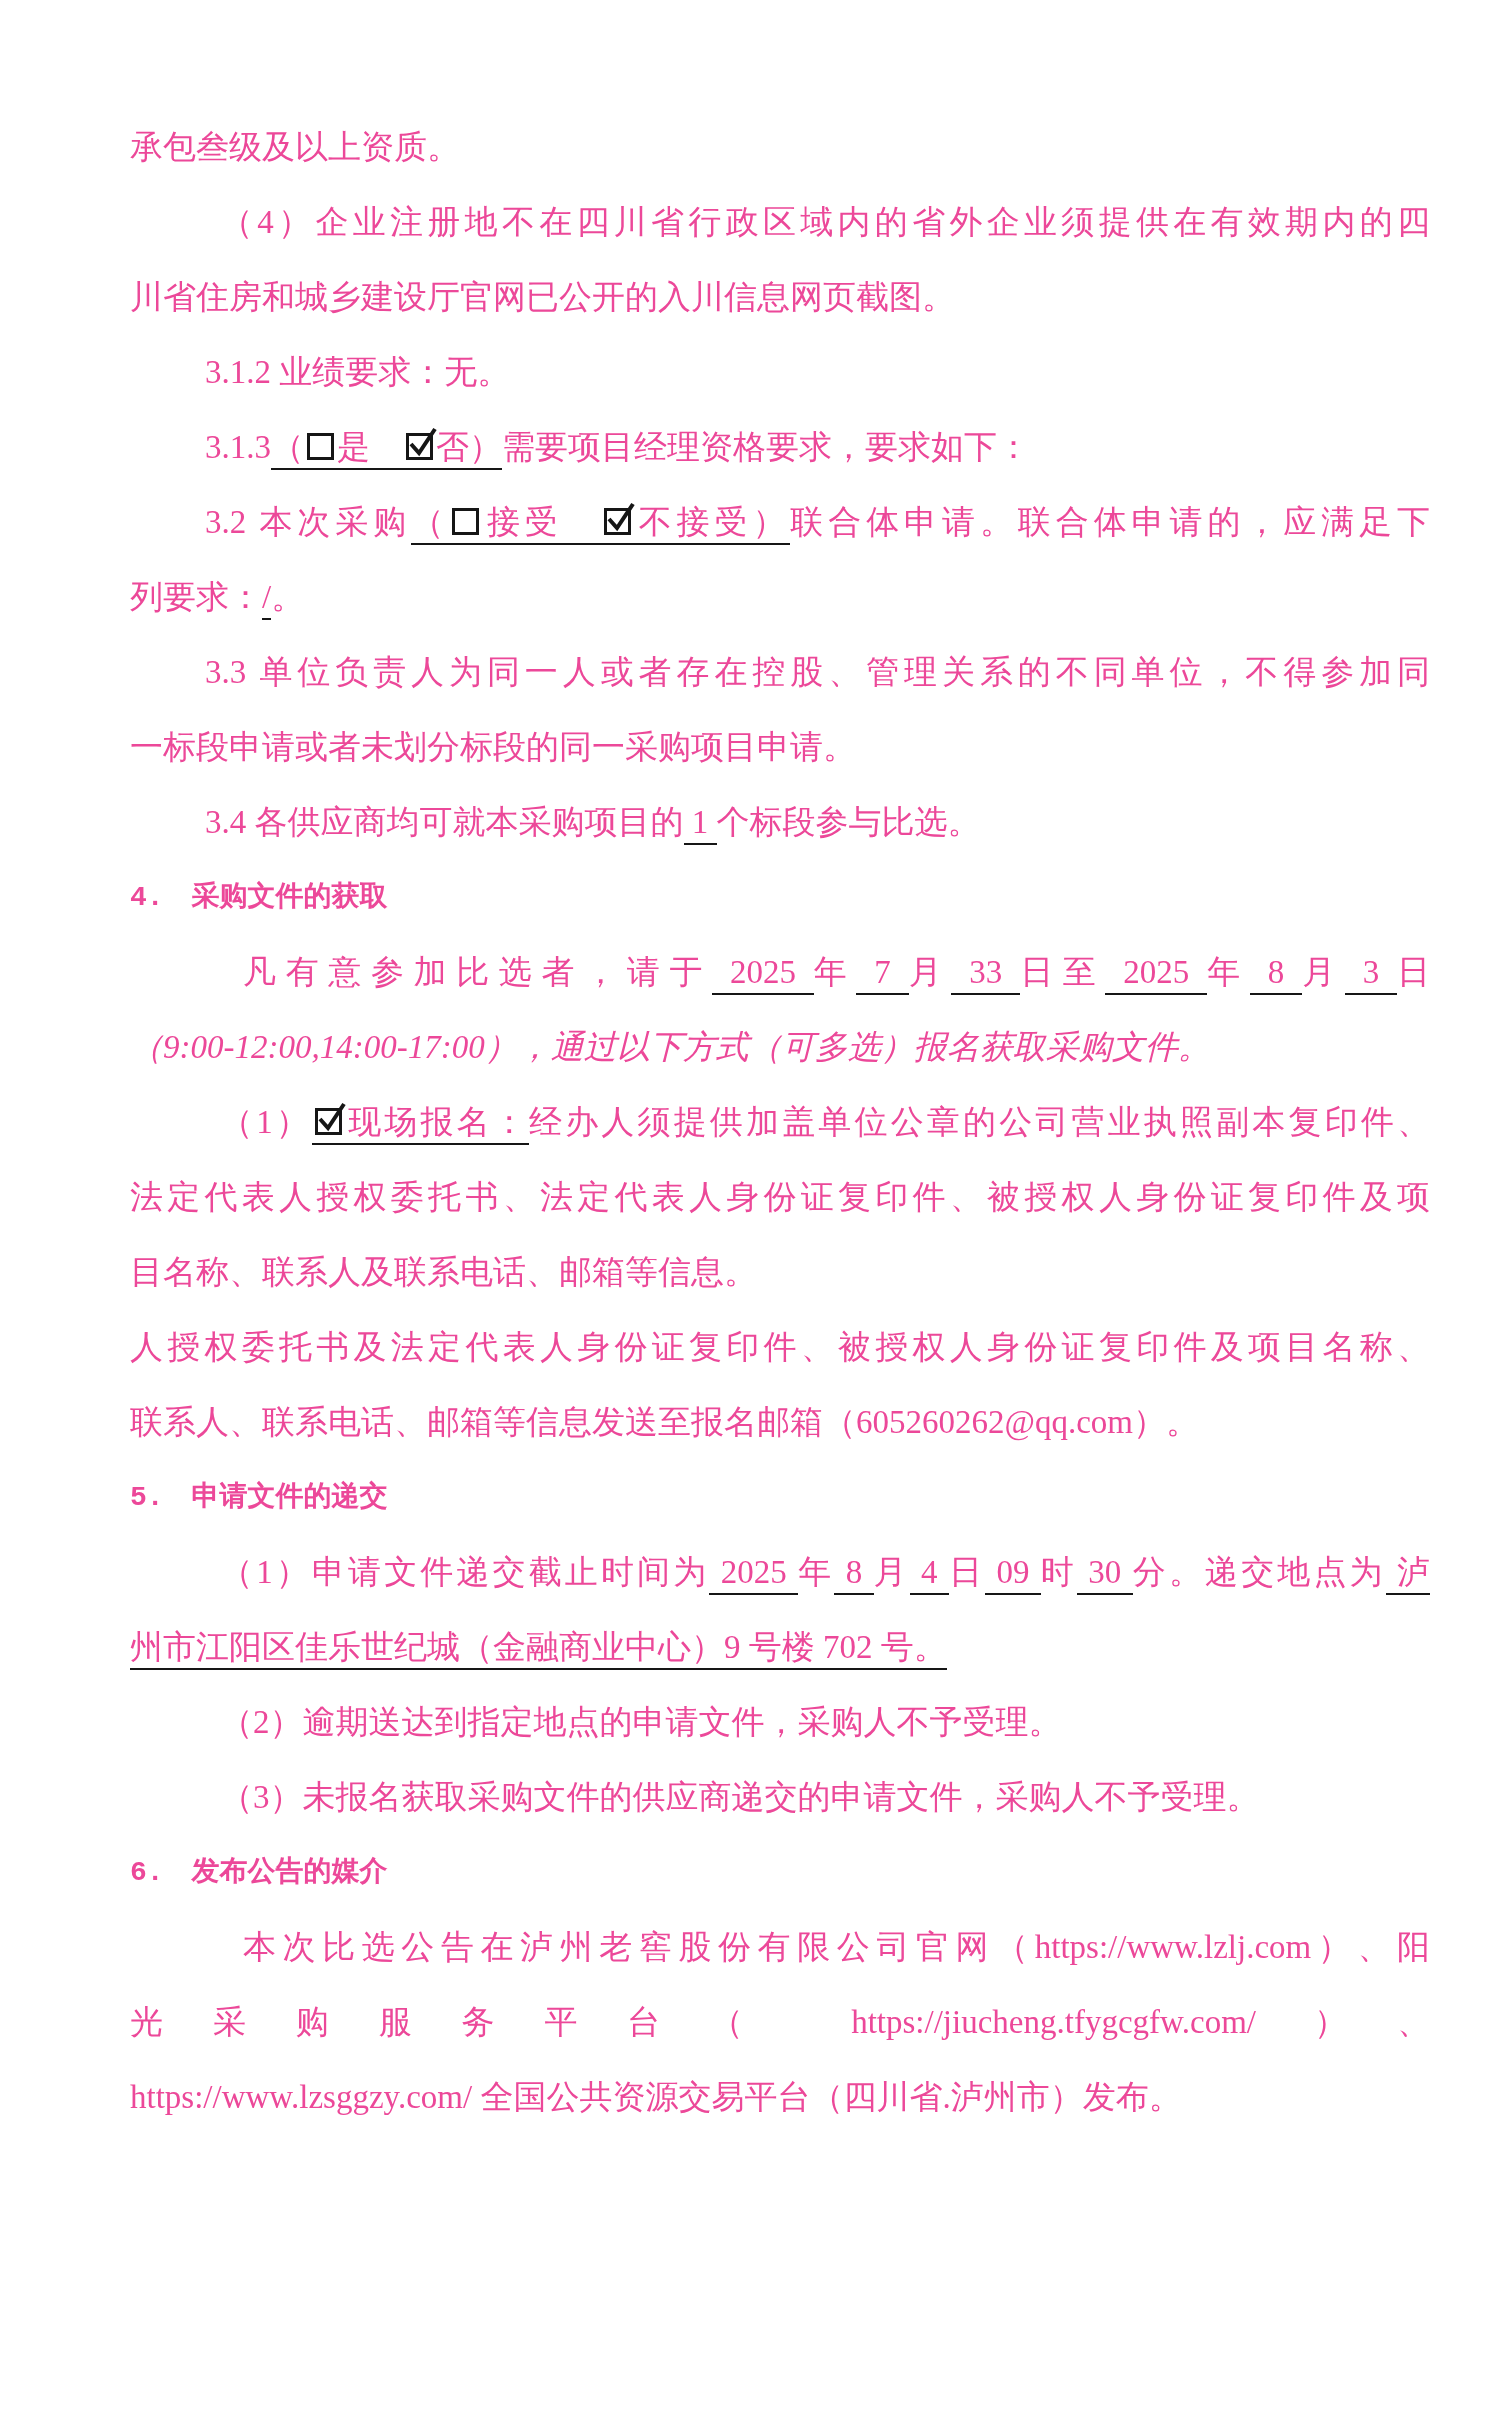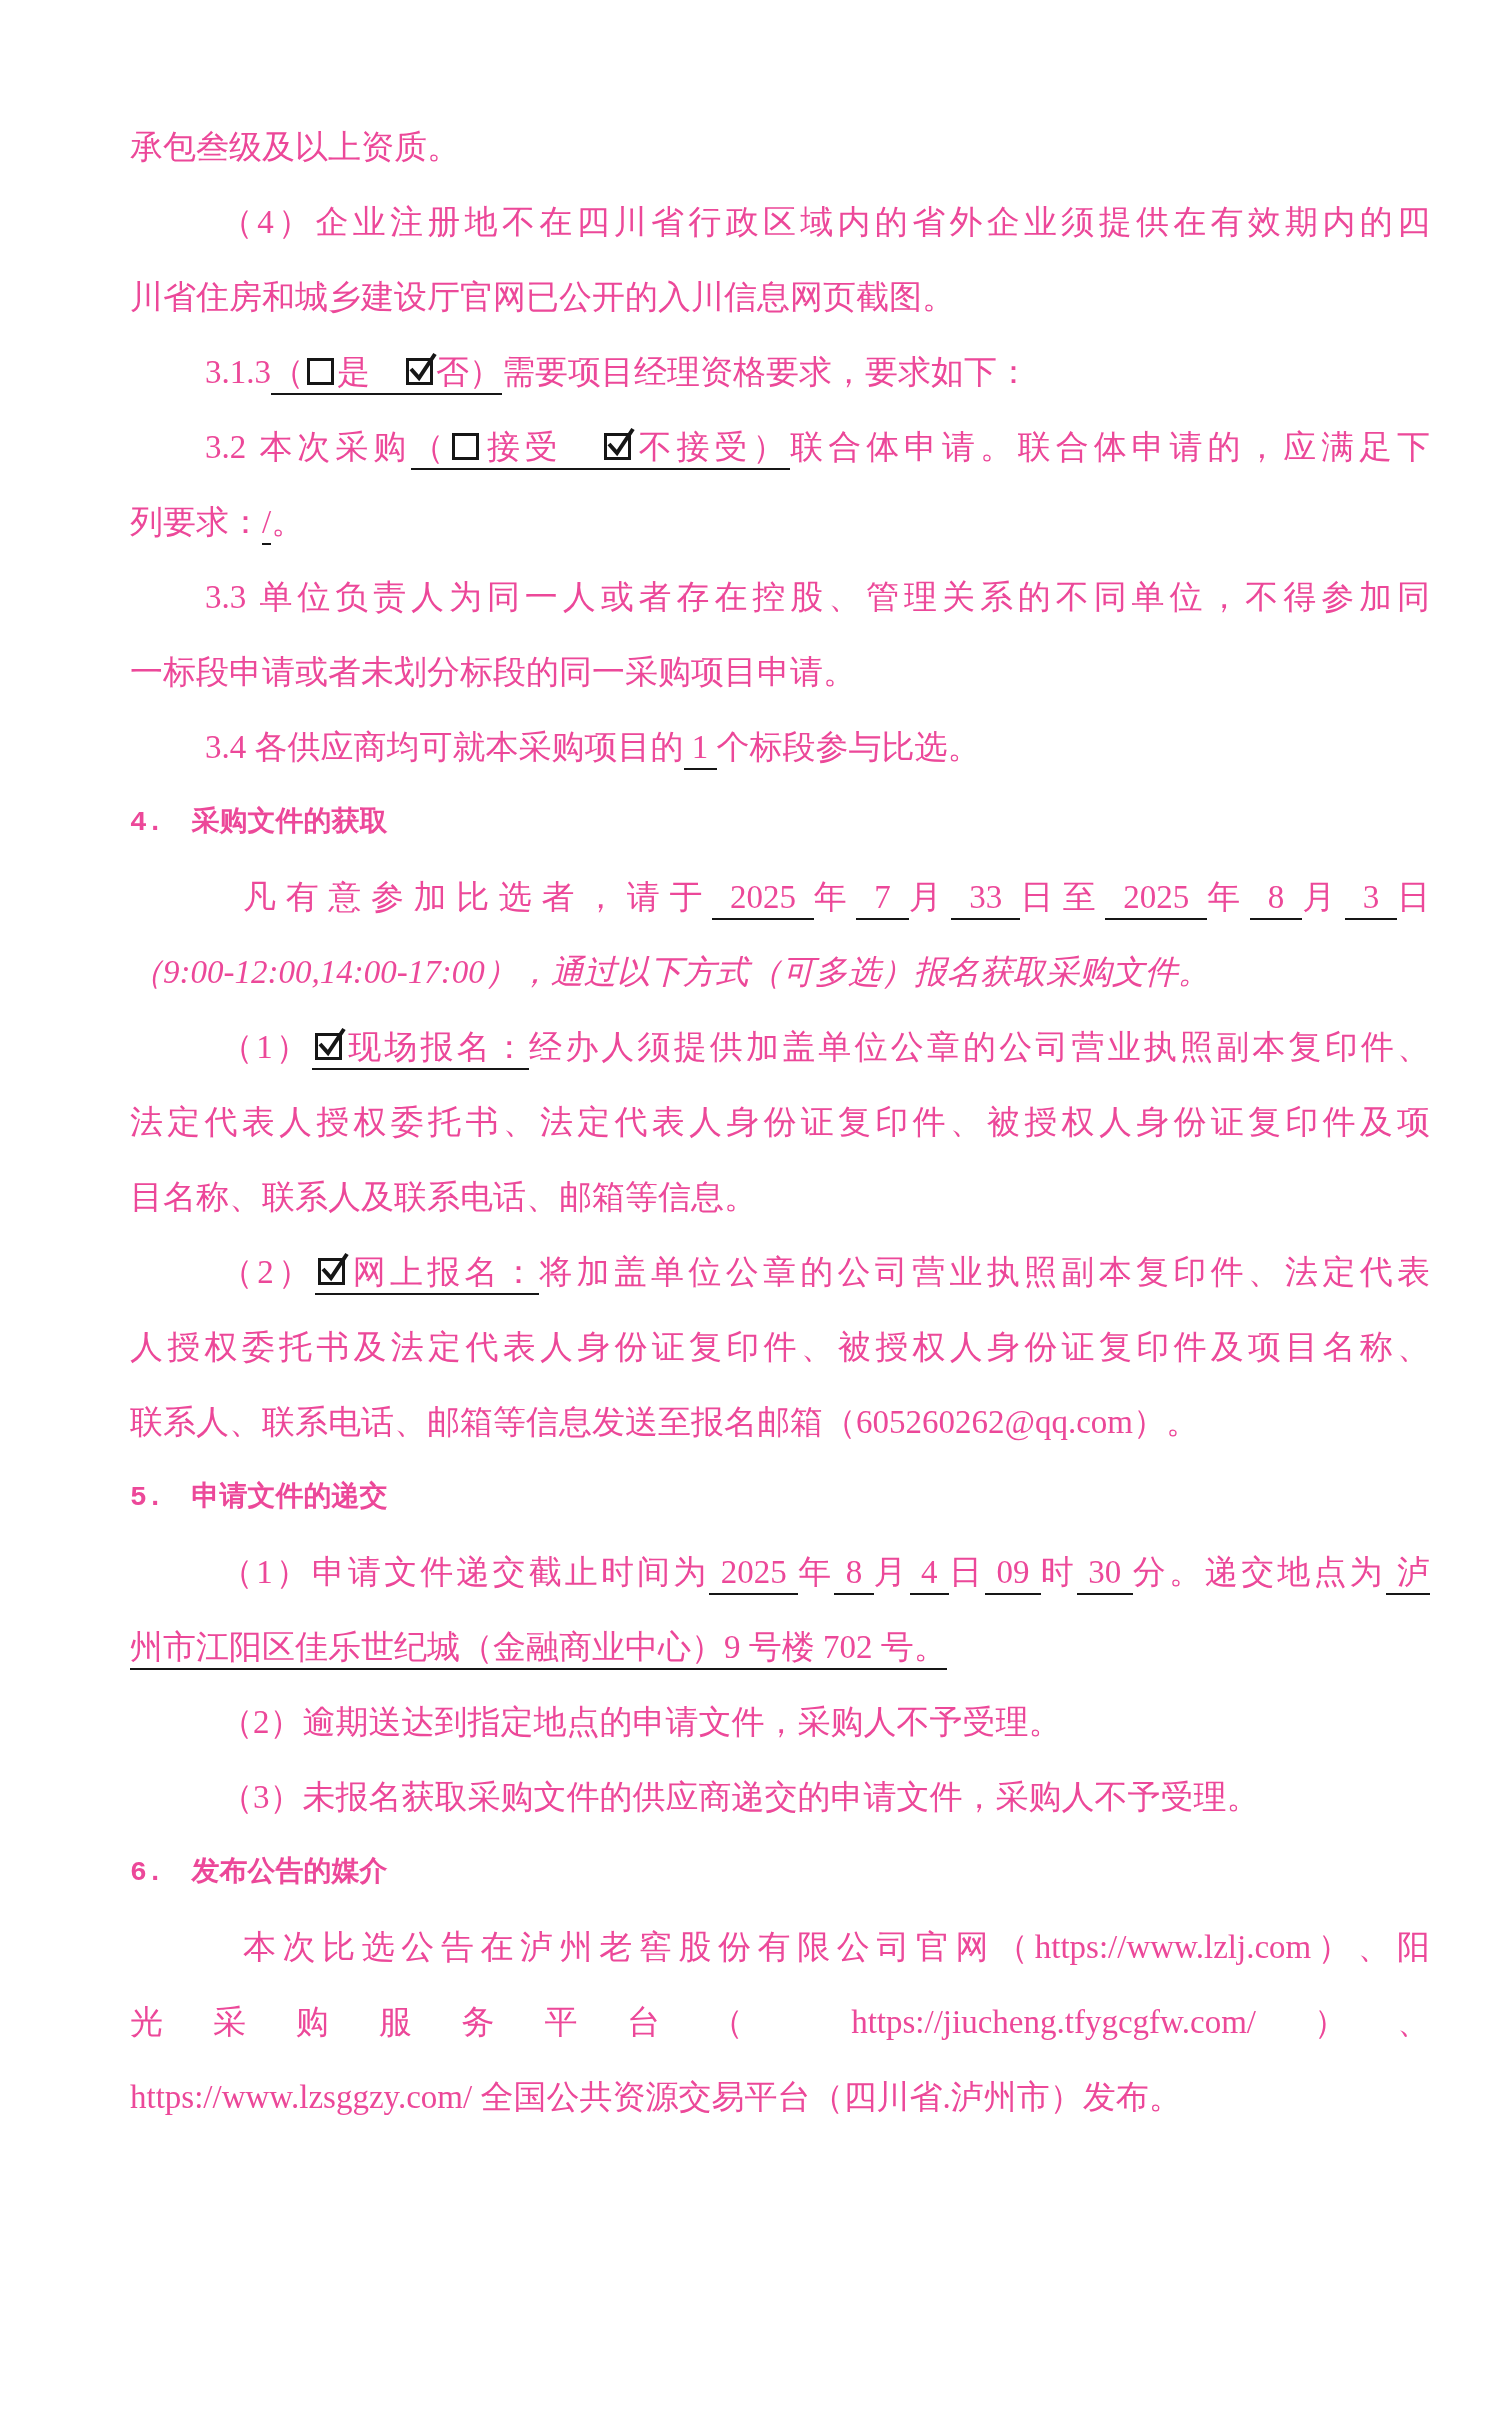--- a/index.html
+++ b/index.html
@@ -54,41 +54,39 @@
     overflow: visible;
   }
 </style>
 </head>
 <body>
 
 <div class="page">
     <div class="line" style="padding-left: 0px;"><span>承包叁级及以上资质。</span></div>
     <div class="line justify" style="padding-left: 90px;"><span>（4）企业注册地不在四川省行政区域内的省外企业须提供在有效期内的四</span></div>
     <div class="line" style="padding-left: 0px;"><span>川省住房和城乡建设厅官网已公开的入川信息网页截图。</span></div>
+    <div class="line" style="padding-left: 75px;"><span>3.1.2 业绩要求：无。</span></div>
     <div class="line" style="padding-left: 75px;"><span>3.1.3</span><span class="u">（<span class="cb"></span>是　<span class="cb checked"><svg viewBox="0 0 30 32">
             <path d="M4 18 L12 27 L28 3" fill="none" stroke="#161616" stroke-width="4"></path>
           </svg></span>否）</span><span>需要项目经理资格要求，要求如下：</span></div>
     <div class="line justify" style="padding-left: 75px;"><span>3.2 本次采购</span><span class="u">（<span class="cb"></span>接受　<span class="cb checked"><svg viewBox="0 0 30 32">
             <path d="M4 18 L12 27 L28 3" fill="none" stroke="#161616" stroke-width="4"></path>
           </svg></span>不接受）</span><span>联合体申请。联合体申请的，应满足下</span></div>
     <div class="line" style="padding-left: 0px;"><span>列要求：</span><span class="u">/</span><span>。</span></div>
     <div class="line justify" style="padding-left: 75px;"><span>3.3 单位负责人为同一人或者存在控股、管理关系的不同单位，不得参加同</span></div>
     <div class="line" style="padding-left: 0px;"><span>一标段申请或者未划分标段的同一采购项目申请。</span></div>
     <div class="line" style="padding-left: 75px;"><span>3.4 各供应商均可就本采购项目的</span><span class="u"> 1 </span><span>个标段参与比选。</span></div>
     <div class="line heading" style="padding-left: 0px;"><span>4.　采购文件的获取</span></div>
     <div class="line justify" style="padding-left: 113px;"><span>凡有意参加比选者，请于</span><span class="u"> 2025 </span><span>年</span><span class="u"> 7 </span><span>月</span><span class="u"> 33 </span><span>日至</span><span class="u"> 2025 </span><span>年</span><span class="u"> 8 </span><span>月</span><span class="u"> 3 </span><span>日</span></div>
     <div class="line" style="padding-left: 0px; font-style: italic;"><span>（9:00-12:00,14:00-17:00），通过以下方式（可多选）报名获取采购文件。</span></div>
     <div class="line justify" style="padding-left: 90px;"><span>（1）</span><span class="u"><span class="cb checked"><svg viewBox="0 0 30 32">
             <path d="M4 18 L12 27 L28 3" fill="none" stroke="#161616" stroke-width="4"></path>
           </svg></span>现场报名：</span><span>经办人须提供加盖单位公章的公司营业执照副本复印件、</span></div>
     <div class="line justify" style="padding-left: 0px;"><span>法定代表人授权委托书、法定代表人身份证复印件、被授权人身份证复印件及项</span></div>
     <div class="line" style="padding-left: 0px;"><span>目名称、联系人及联系电话、邮箱等信息。</span></div>
-    <div class="line justify" style="padding-left: 90px;"><span>（2）</span><span class="u"><span class="cb checked"><svg viewBox="0 0 30 32">
-            <path d="M4 18 L12 27 L28 3" fill="none" stroke="#161616" stroke-width="4"></path>
-          </svg></span>网上报名：</span><span>将加盖单位公章的公司营业执照副本复印件、法定代表</span></div>
     <div class="line justify" style="padding-left: 0px;"><span>人授权委托书及法定代表人身份证复印件、被授权人身份证复印件及项目名称、</span></div>
     <div class="line" style="padding-left: 0px;"><span>联系人、联系电话、邮箱等信息发送至报名邮箱（605260262@qq.com）。</span></div>
     <div class="line heading" style="padding-left: 0px;"><span>5.　申请文件的递交</span></div>
     <div class="line justify" style="padding-left: 90px;"><span>（1）申请文件递交截止时间为</span><span class="u"> 2025 </span><span>年</span><span class="u"> 8 </span><span>月</span><span class="u"> 4 </span><span>日</span><span class="u"> 09 </span><span>时</span><span class="u"> 30 </span><span>分。递交地点为</span><span class="u"> 泸</span></div>
     <div class="line" style="padding-left: 0px;"><span class="u">州市江阳区佳乐世纪城（金融商业中心）9 号楼 702 号。</span></div>
     <div class="line" style="padding-left: 90px;"><span>（2）逾期送达到指定地点的申请文件，采购人不予受理。</span></div>
     <div class="line" style="padding-left: 90px;"><span>（3）未报名获取采购文件的供应商递交的申请文件，采购人不予受理。</span></div>
     <div class="line heading" style="padding-left: 0px;"><span>6.　发布公告的媒介</span></div>
     <div class="line justify" style="padding-left: 113px;"><span>本次比选公告在泸州老窖股份有限公司官网（https://www.lzlj.com）、阳</span></div>
     <div class="line justify" style="padding-left: 0px;"><span>光采购服务平台（ https://jiucheng.tfygcgfw.com/ ）、</span></div>

